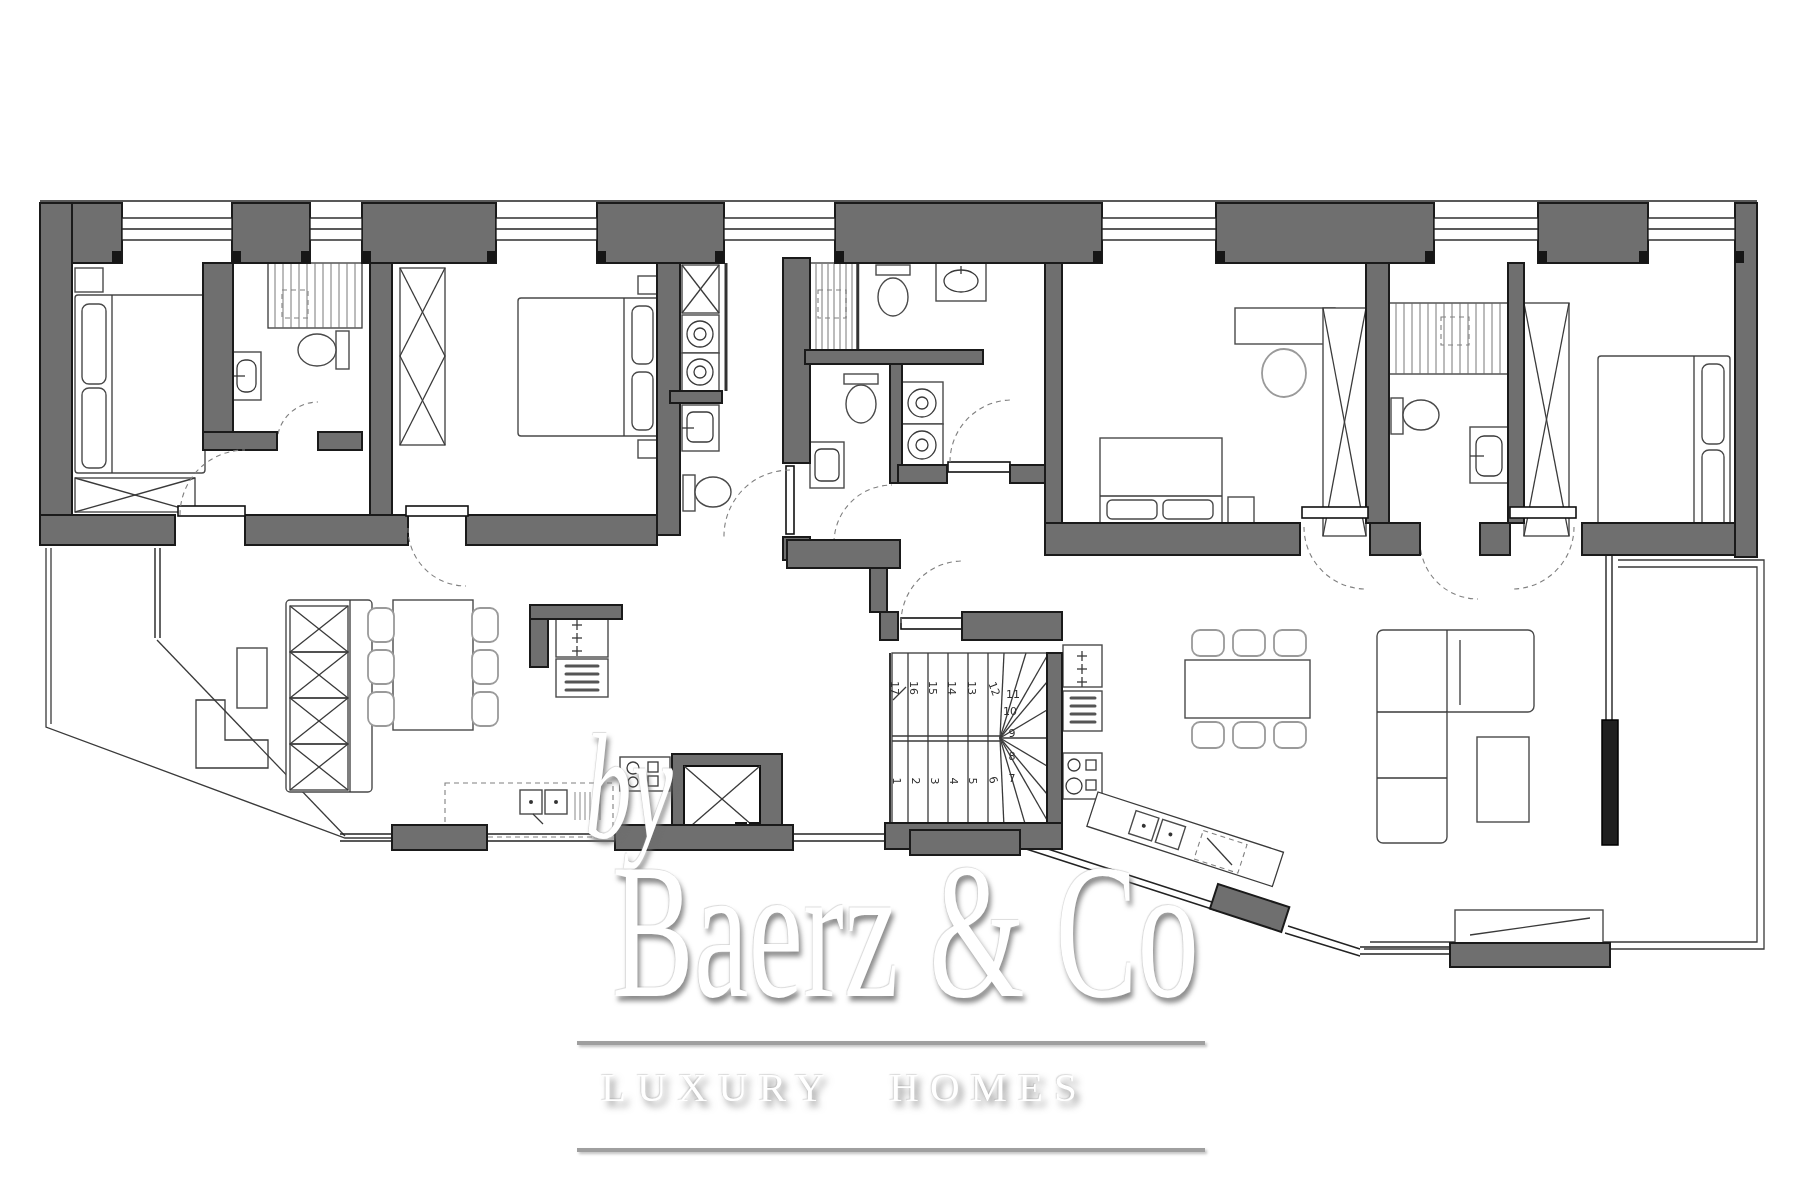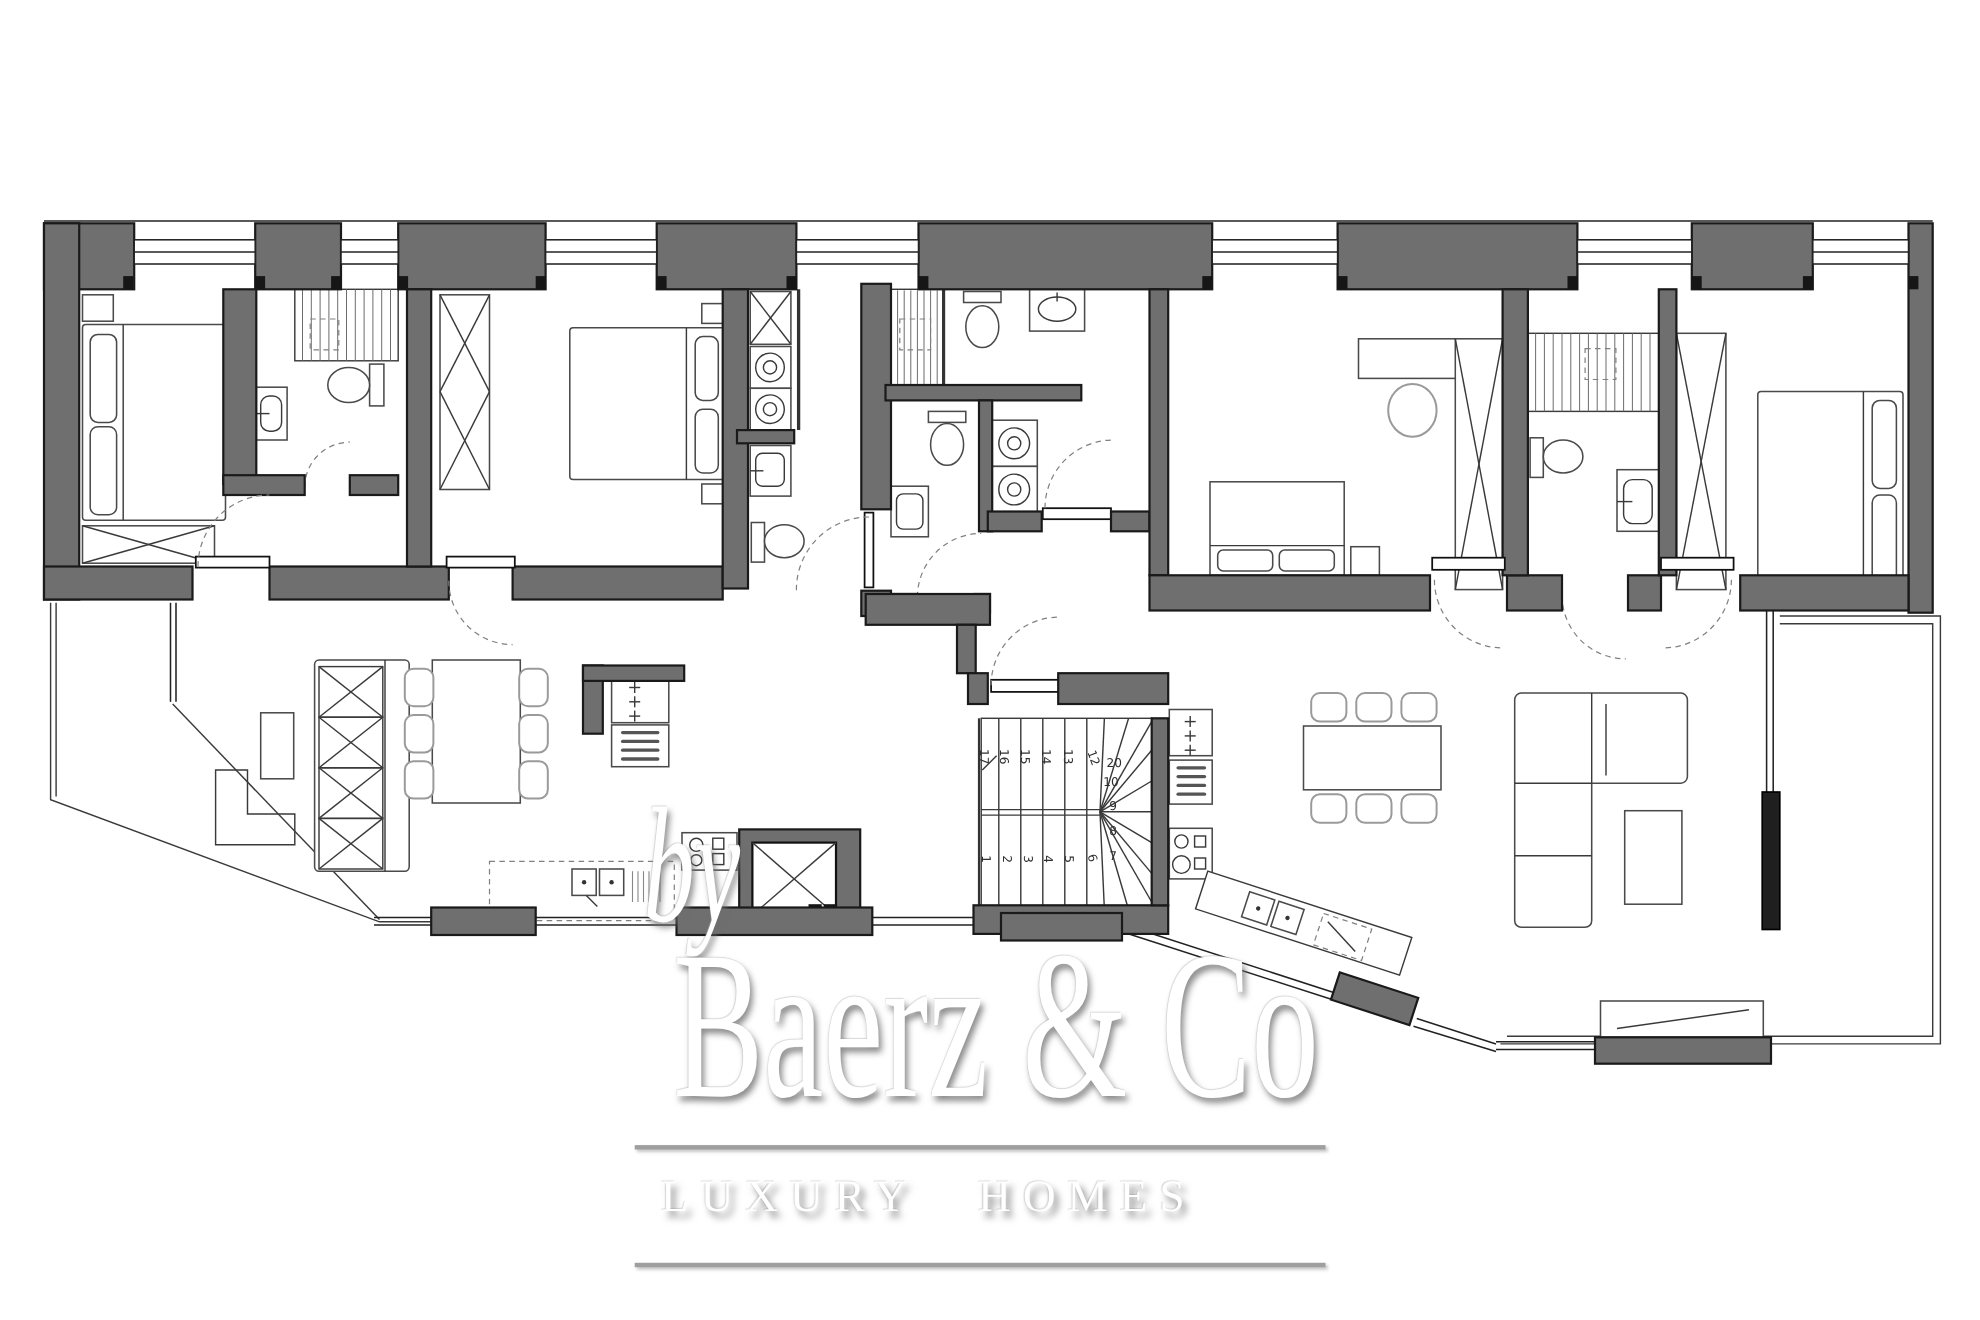--- a/index.html
+++ b/index.html
@@ -569,21 +569,21 @@
     <span class="sn" style="left:896px;top:781px;--r:90deg">1</span>
     <span class="sn" style="left:915px;top:781px;--r:90deg">2</span>
     <span class="sn" style="left:934px;top:781px;--r:90deg">3</span>
     <span class="sn" style="left:953px;top:781px;--r:90deg">4</span>
     <span class="sn" style="left:972px;top:781px;--r:90deg">5</span>
     <span class="sn" style="left:993px;top:780px;--r:75deg">6</span>
     <span class="sn" style="left:1012px;top:778px">7</span>
     <span class="sn" style="left:1012px;top:756px">8</span>
     <span class="sn" style="left:1012px;top:733px">9</span>
     <span class="sn" style="left:1010px;top:711px">10</span>
-    <span class="sn" style="left:1013px;top:694px">20</span>
+    <span class="sn" style="left:1013px;top:694px">11</span>
     <span class="sn" style="left:994px;top:689px;--r:70deg">12</span>
     <span class="sn" style="left:971px;top:688px;--r:90deg">13</span>
     <span class="sn" style="left:951px;top:688px;--r:90deg">14</span>
     <span class="sn" style="left:932px;top:688px;--r:90deg">15</span>
     <span class="sn" style="left:913px;top:688px;--r:90deg">16</span>
     <span class="sn" style="left:894px;top:688px;--r:90deg">17</span>
   </div>
 
   <div>
     <div class="wm wm-by">by</div>

